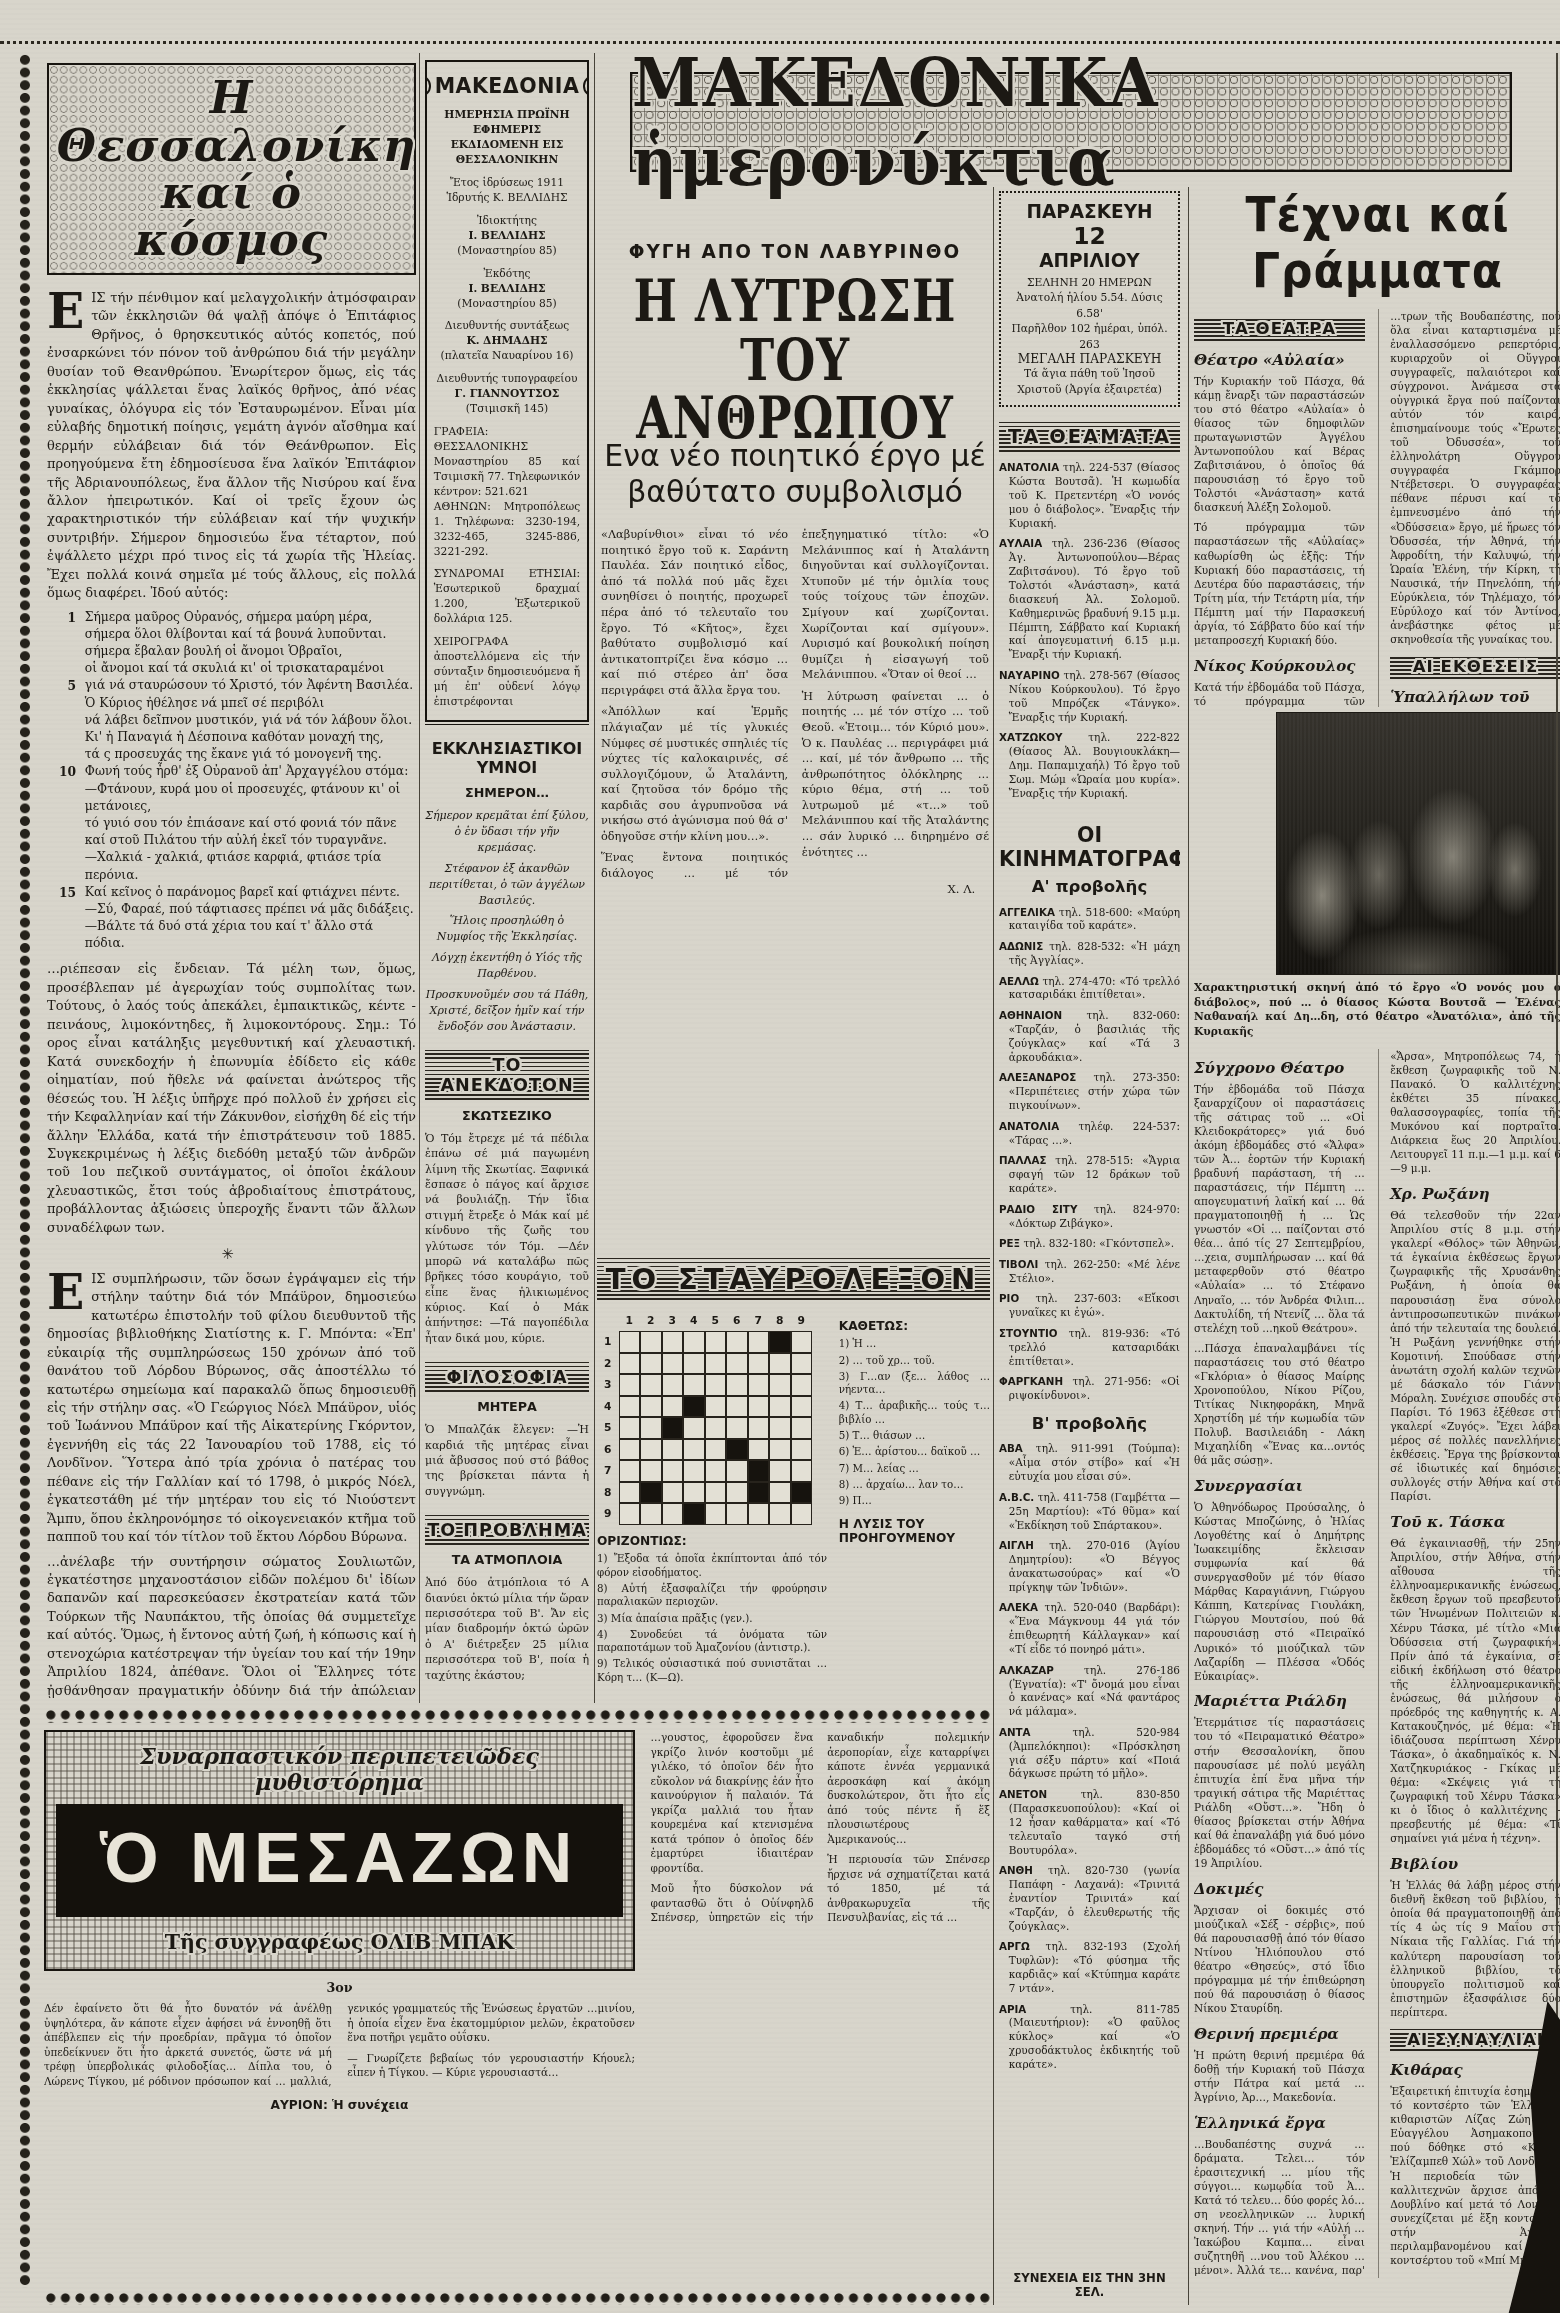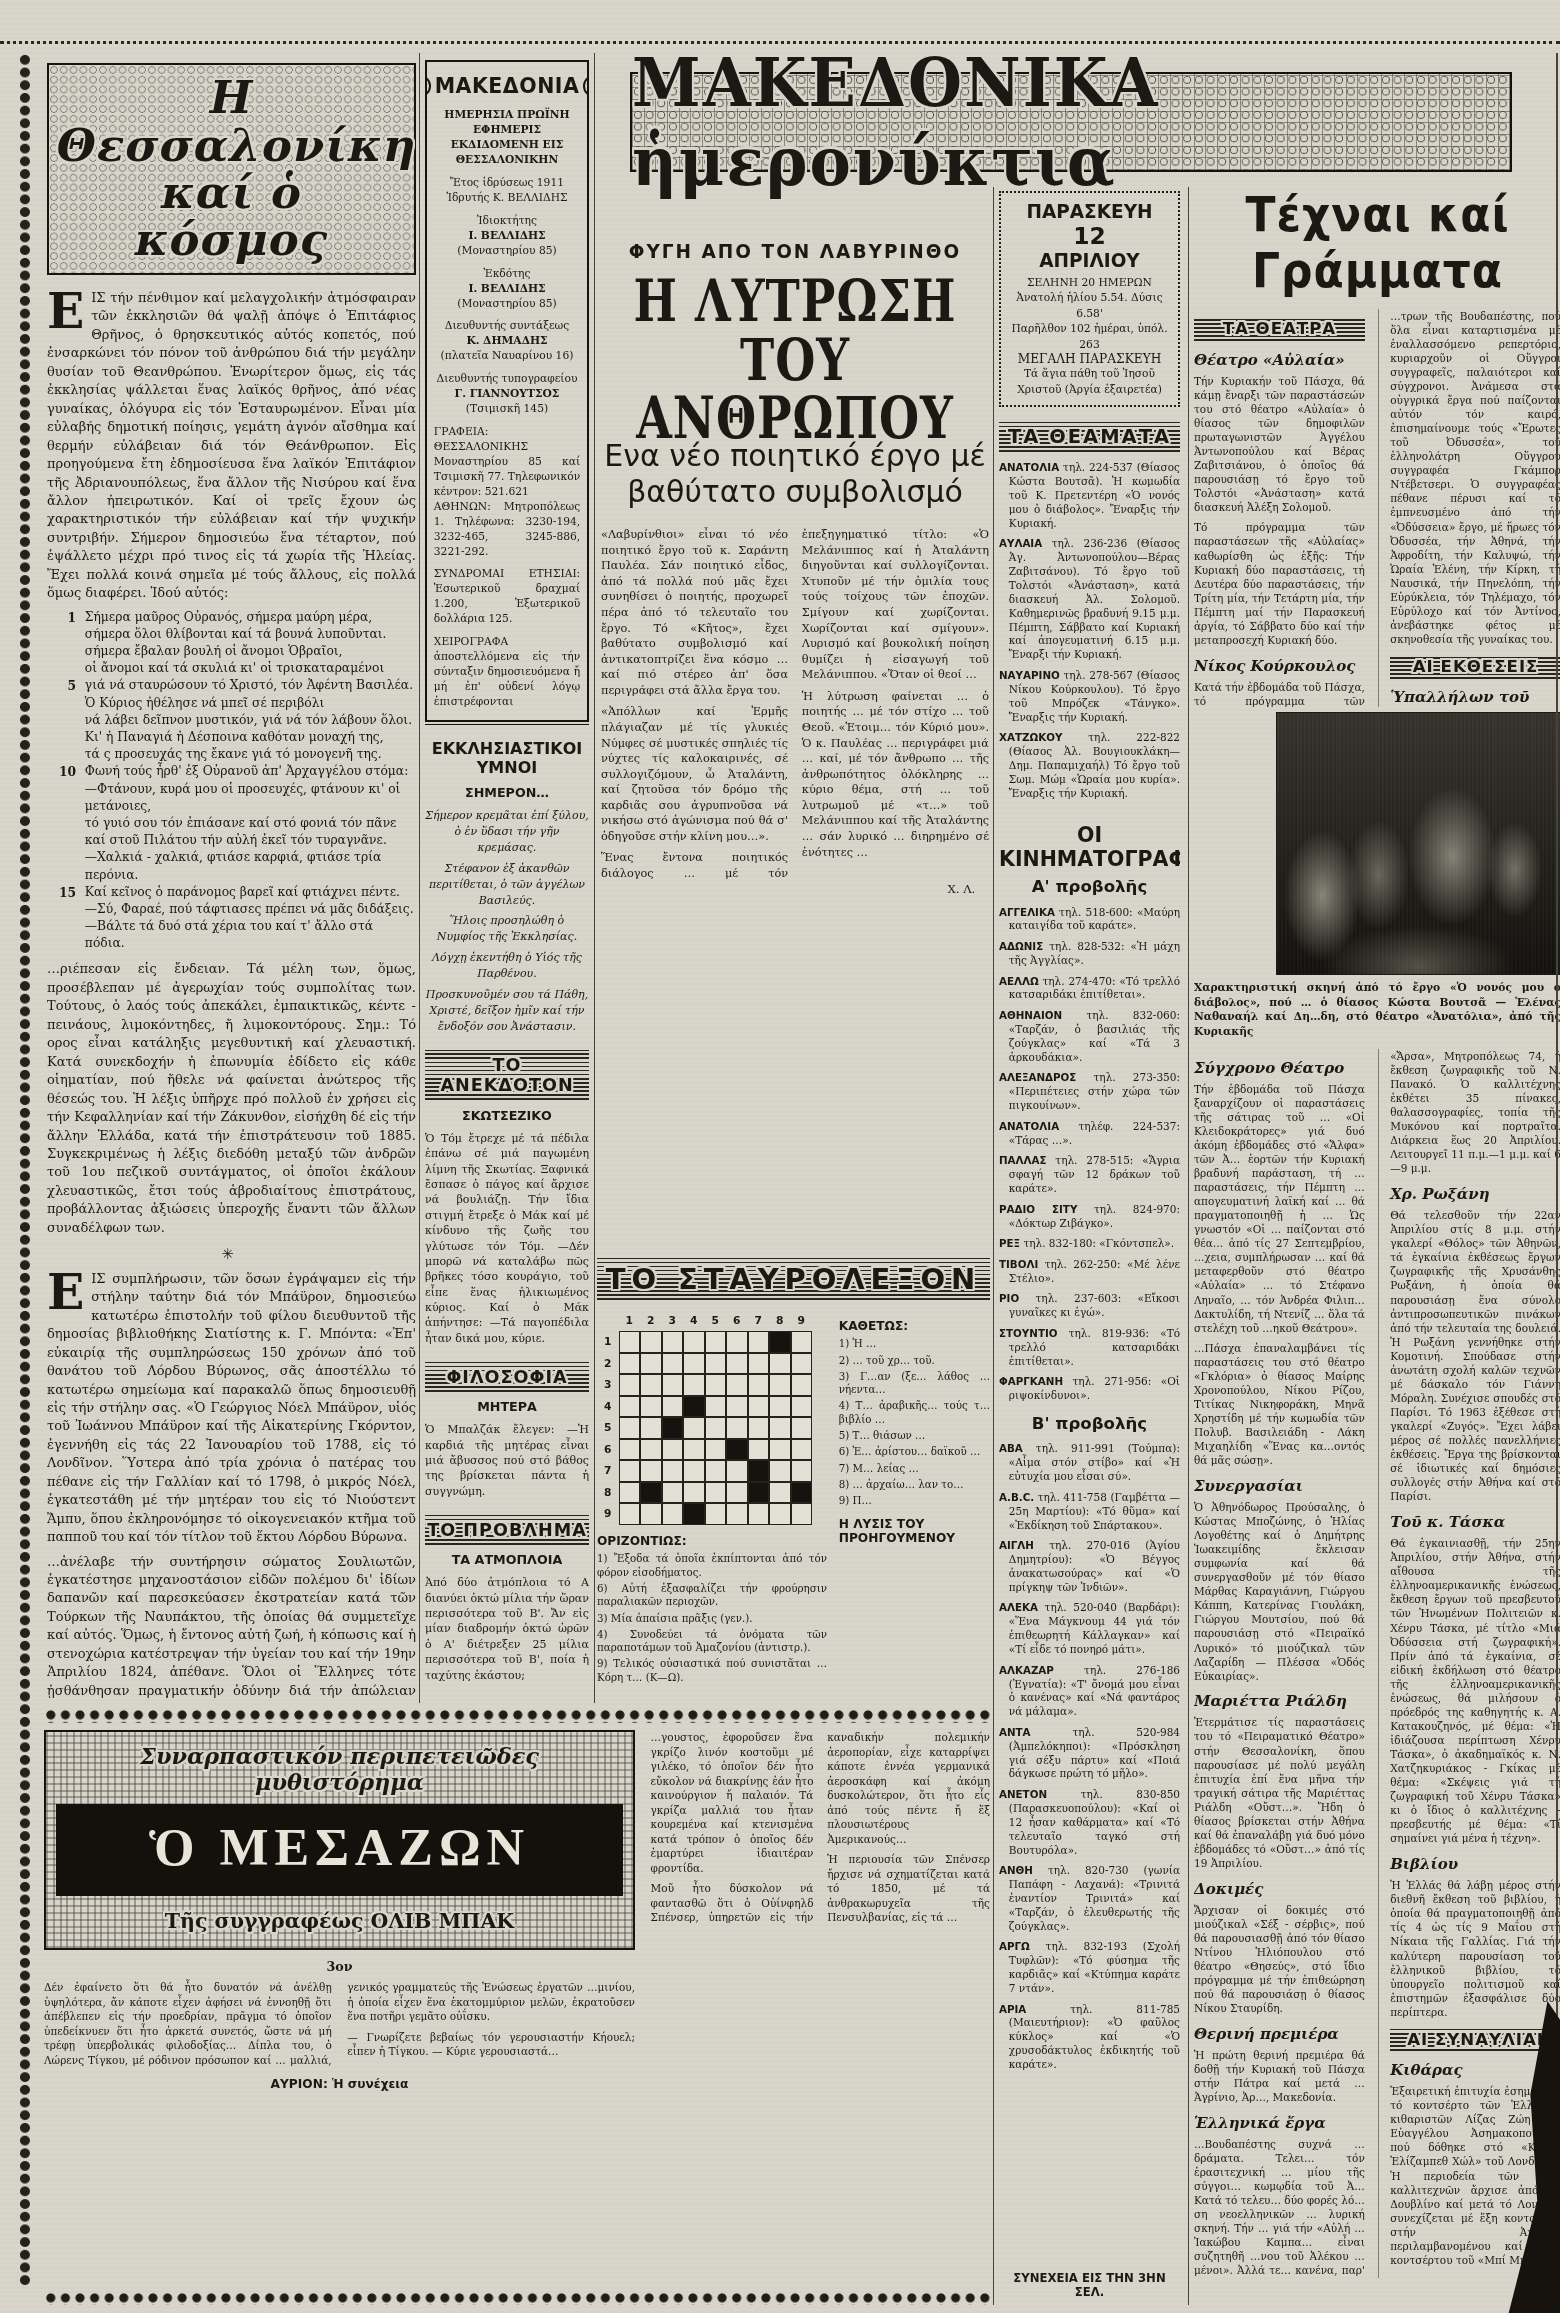--- a/index.html
+++ b/index.html
@@ -88,21 +88,21 @@
       repeating-linear-gradient(90deg,rgba(255,255,255,.03) 0 2px,rgba(0,0,0,0) 2px 3.9px),
       linear-gradient(180deg,#35322c 0%,#211f1a 55%,#13110d 100%);}
   .caption{font-size:10.7px;line-height:1.35;font-weight:bold;text-align:justify;margin:3.9px 0 9.8px;}
   .endgroup{margin-top:auto;}
   
   .band-chain{height:13.7px;margin-bottom:7.8px;}
   .serialrow{display:flex;gap:15.6px;}
   .adboxwrap{width:591px;flex:none;}
   .adframe{border:2px solid #17140f;padding:9.8px;}
   .adkick{font-weight:bold;font-style:italic;font-size:22.4px;text-align:center;padding:1px 0;}
-  .adtitle{background:#14110c;color:#e8e4d8;text-align:center;font-weight:bold;font-size:52px;letter-spacing:5.9px;padding:13.7px 0 19.5px;margin:7.8px 0;font-family:Liberation Serif, serif;}
+  .adtitle{background:#14110c;color:#e8e4d8;text-align:center;font-weight:bold;font-size:70px;letter-spacing:5.9px;padding:13.7px 0 19.5px;margin:7.8px 0;font-family:Liberation Sans, sans-serif;}
   .adby{font-weight:bold;font-size:20.5px;text-align:center;padding:4.9px 0;}
   .ep{font-weight:bold;text-align:center;font-size:12.7px;margin:9.8px 0 5.9px;}
   .serialcols{columns:2;column-gap:15.6px;font-size:10.5px;line-height:1.38;text-align:justify;}
   .serialright{flex:1;columns:2;column-gap:13.7px;font-size:10.5px;line-height:1.38;text-align:justify;}
   .tomorrow{font-weight:bold;font-size:12.2px;text-align:center;margin-top:9.8px;font-family:"DejaVu Sans",sans-serif;}
   .flourish{position:absolute;right:0;bottom:0;width:57px;height:312px;background:#16130e;
     clip-path:polygon(78% 0,100% 6%,100% 100%,10% 100%,60% 64%,48% 30%);}
 </style>
 </head>
 <body>
@@ -394,21 +394,21 @@
               <div class="xcell"></div>
               <div class="xcell"></div>
               <div class="xcell"></div>
               <div class="xcell"></div>
               <div class="xcell"></div>
             </div>
           </div>
         <div class="cluehead">ΟΡΙΖΟΝΤΙΩΣ:</div>
         <div>
             <p class="clue">1) Ἔξοδα τά ὁποῖα ἐκπίπτονται ἀπό τόν φόρον εἰσοδήματος.</p>
-            <p class="clue">6) Αὐτή ἐξασφαλίζει τήν φρούρησιν παραλιακῶν περιοχῶν.</p>
+            <p class="clue">8) Αὐτή ἐξασφαλίζει τήν φρούρησιν παραλιακῶν περιοχῶν.</p>
             <p class="clue">3) Μία ἀπαίσια πρᾶξις (γεν.).</p>
             <p class="clue">4) Συνοδεύει τά ὀνόματα τῶν παραποτάμων τοῦ Ἀμαζονίου (ἀντιστρ.).</p>
             <p class="clue">9) Τελικός οὐσιαστικά πού συνιστᾶται … Κόρη τ… (Κ—Ω).</p>
           </div>
       </div>
       <div class="xright">
         <div class="cluehead">ΚΑΘΕΤΩΣ:</div>
         <div>
             <p class="clue">1) Ἡ …</p>
             <p class="clue">2) … τοῦ χρ… τοῦ.</p>

